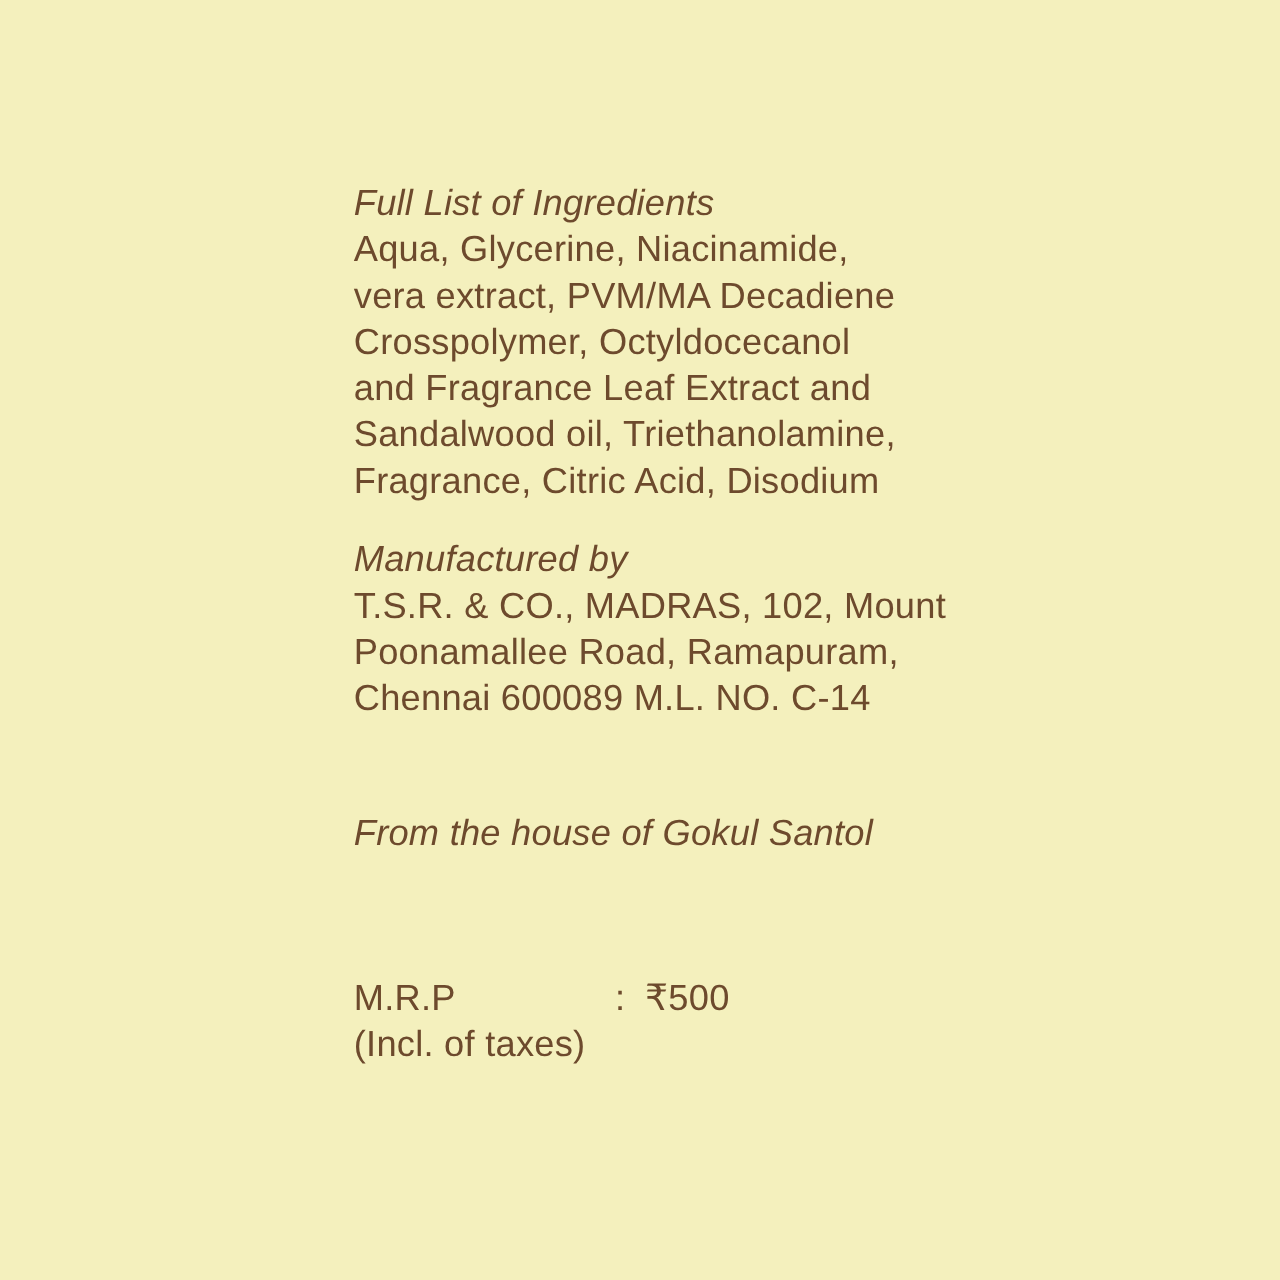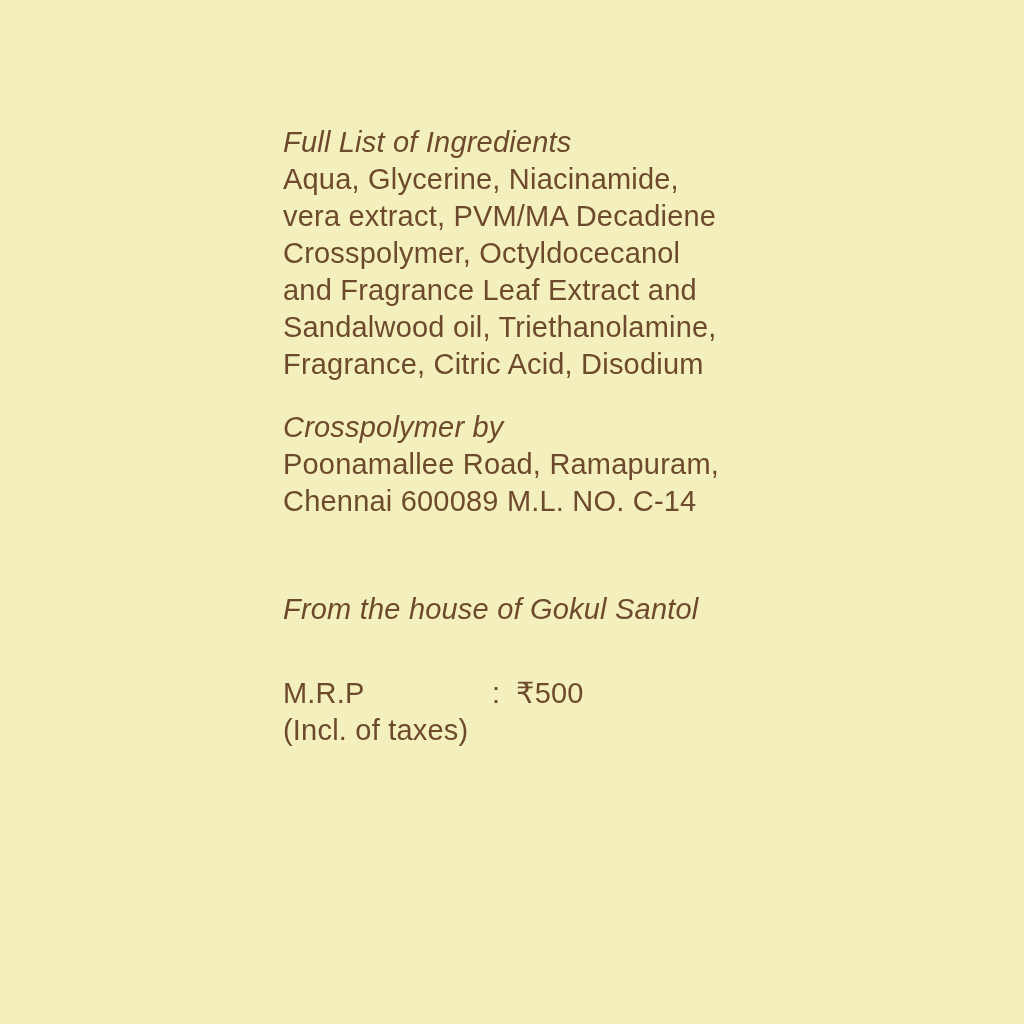--- a/index.html
+++ b/index.html
@@ -11,36 +11,36 @@
     height: 1024px;
     background: #f4f0bd;
     font-family: "Liberation Sans", "DejaVu Sans", sans-serif;
     color: #6d4a2d;
     overflow: hidden;
     position: relative;
   }
   .label-panel {
     position: absolute;
     left: 283px;
-    top: 124px;
+    top: 145px;
     width: 470px;
   }
   .line {
     font-size: 29px;
     line-height: 37px;
     letter-spacing: 0.2px;
     white-space: nowrap;
   }
   .heading {
     font-style: italic;
     font-weight: normal;
   }
   .section-manufacturer { margin-top: 26px; }
   .section-house       { margin-top: 71px; }
-  .section-price       { margin-top: 47px; }
+  .section-price       { margin-top: 95px; }
   .price-row .price-label {
     display: inline-block;
     width: 209px;
   }
   .price-row .price-sep {
     display: inline-block;
     width: 24px;
   }
 </style>
 </head>
@@ -52,21 +52,22 @@
     <div class="line heading">Full List of Ingredients</div>
     <div class="line">Aqua, Glycerine, Niacinamide,</div>
     <div class="line">vera extract, PVM/MA Decadiene</div>
     <div class="line">Crosspolymer, Octyldocecanol</div>
     <div class="line">and Fragrance Leaf Extract and</div>
     <div class="line">Sandalwood oil, Triethanolamine,</div>
     <div class="line">Fragrance, Citric Acid, Disodium</div>
   </div>
 
   <div class="section-manufacturer">
-    <div class="line heading">Crosspolymer by</div>
+    <div class="line heading">Manufactured by</div>
+    <div class="line">T.S.R. &amp; CO., MADRAS, 102, Mount</div>
     <div class="line">Poonamallee Road, Ramapuram,</div>
     <div class="line">Chennai 600089 M.L. NO. C-14</div>
   </div>
 
   <div class="section-house">
     <div class="line heading">From the house of Gokul Santol</div>
   </div>
 
   <div class="section-price">
     <div class="line price-row">

